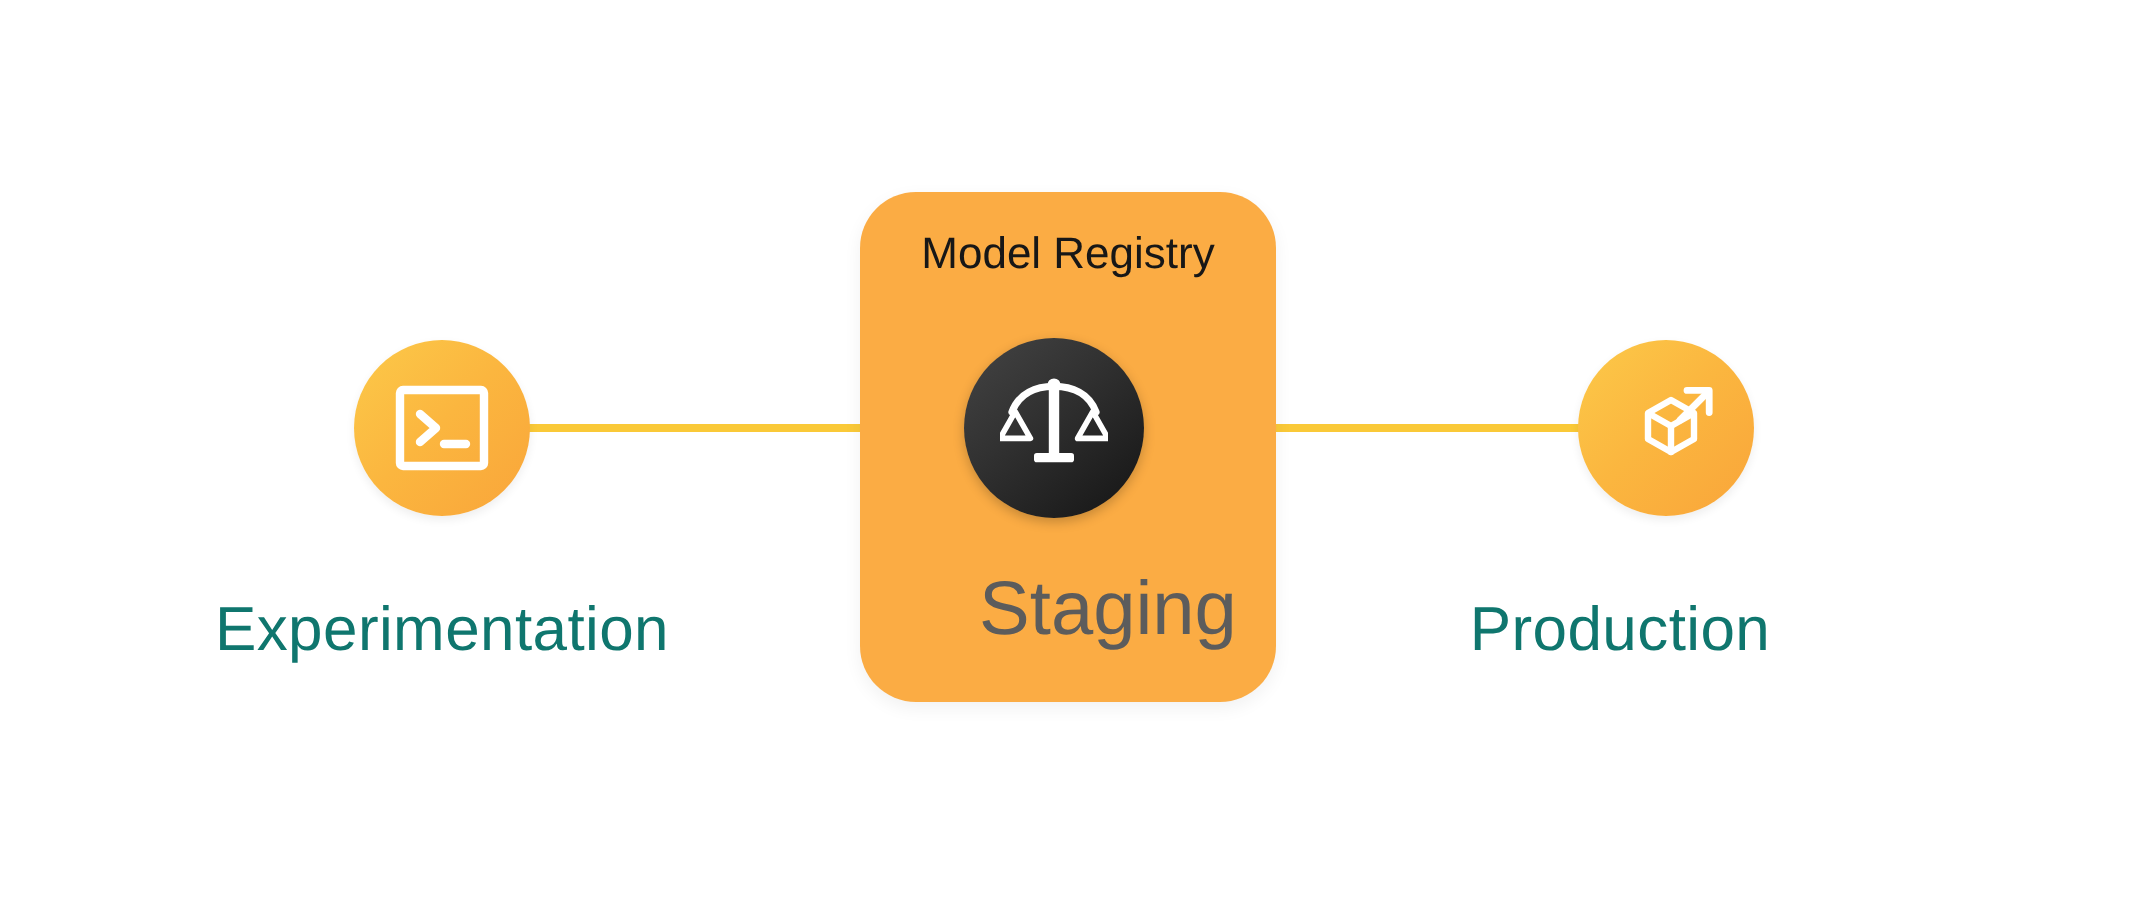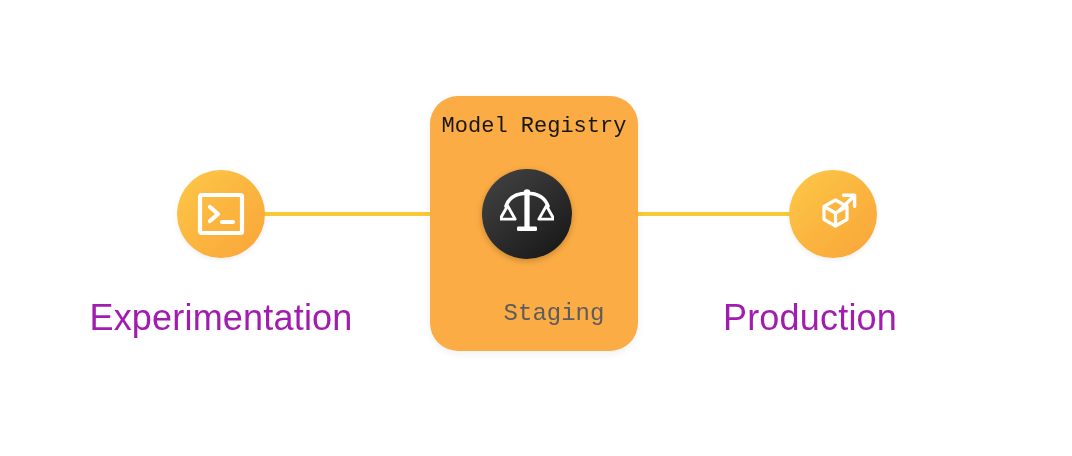--- a/index.html
+++ b/index.html
@@ -47,41 +47,40 @@
   #stage-experimentation .stage-circle { left: 177px; top: 170px; }
   #stage-production      .stage-circle { left: 789px; top: 170px; }
 
   .stage-circle svg { display: block; }
 
   
   .stage-label {
     position: absolute;
     width: 340px;
     text-align: center;
-    font-size: 36px;
-    color: #a21caf;
+    font-size: 31px;
+    color: #0f766e;
     font-family: "Liberation Sans", sans-serif;
     letter-spacing: 0.2px;
     white-space: nowrap;
   }
   #label-experimentation { left: 51px;  top: 297px; }
   #label-production      { left: 640px; top: 297px; }
 
   
   #staging-card {
     position: absolute;
     left: 430px;
     top: 96px;
     width: 208px;
     height: 255px;
     background: #fbac44;
     border-radius: 28px;
     z-index: 2;
     box-shadow: 0 3px 9px rgba(0,0,0,0.06);
-    font-family: Liberation Mono, monospace;
   }
 
   #staging-card-title {
     position: absolute;
     top: 18px;
     left: 0;
     width: 208px;
     text-align: center;
     font-size: 22px;
     color: #171717;
@@ -101,21 +100,21 @@
     justify-content: center;
     box-shadow: 0 2px 6px rgba(0,0,0,0.22);
   }
 
   #staging-card-label {
     position: absolute;
     bottom: 24px;
     left: 0;
     width: 248px;
     text-align: center;
-    font-size: 24px;
+    font-size: 38px;
     color: #5c5c5c;
     white-space: nowrap;
   }
 </style>
 </head>
 <body>
 
 <div id="canvas">
 
   <div class="connector" id="connector-left"></div>

